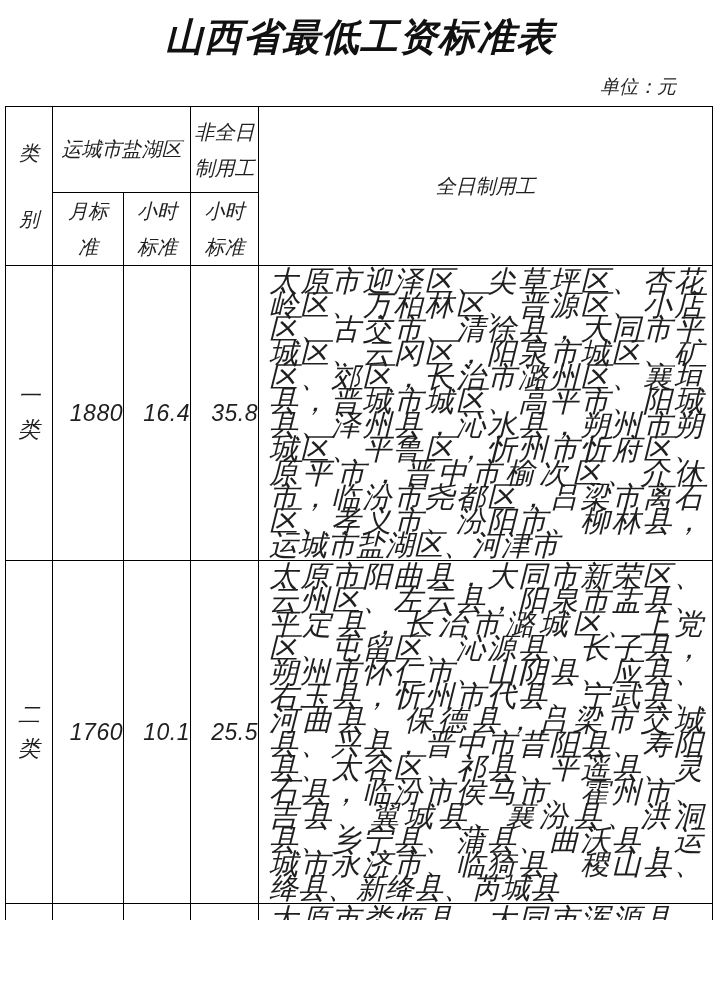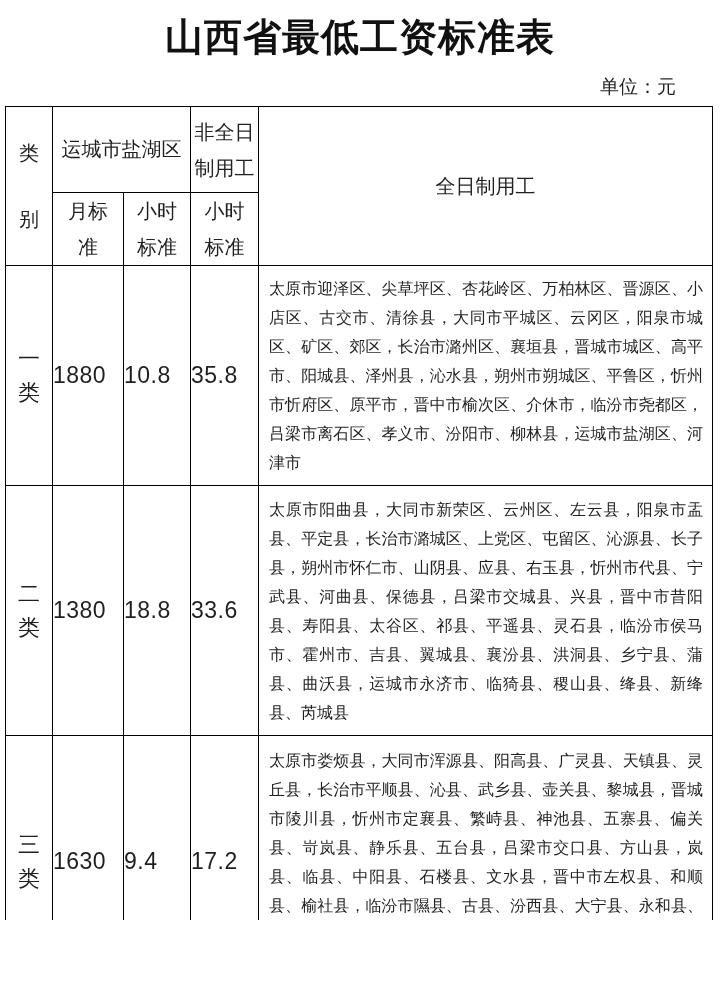--- a/index.html
+++ b/index.html
@@ -3,21 +3,21 @@
 <meta charset="utf-8">
 <style>
   * { box-sizing: border-box; }
   html, body {
     margin: 0; padding: 0;
     width: 720px; height: 987px;
     background: #ffffff;
     color: #1f1f1f;
     font-family: "Liberation Sans", sans-serif;
   }
-  .page { width: 720px; height: 920px; overflow: hidden; }
+  .page { width: 720px; height: 920px; overflow: hidden; font-style: italic; }
 
   .title {
     margin: 14px 0 0 0;
     text-align: center;
     font-size: 38px;
     line-height: 46px;
     font-weight: bold;
     font-family: "Liberation Serif", serif;
     letter-spacing: 1px;
     color: #111111;
@@ -68,26 +68,26 @@
   .region-head { font-size: 20px; }
 
   td.cat {
     white-space: pre-line;
     line-height: 34px;
     font-size: 22px;
     text-align: center;
   }
   td.num {
     font-size: 23px;
-    text-align: left;
+    text-align: right;
     letter-spacing: 0.5px;
   }
   td.regions {
-    font-size: 16px;
-    line-height: 29px;
+    font-size: 29px;
+    line-height: 24px;
     text-align: justify;
     text-justify: inter-ideograph;
     text-align-last: left;
     padding: 3px 9px 3px 10px;
     word-break: break-all;
   }
 </style>
 </head>
 <body>
 
@@ -122,31 +122,31 @@
       <th class="head-wrap">小时
 标准</th>
       <th class="head-wrap">小时
 标准</th>
     </tr>
 
     <tr class="drow1">
       <td class="cat">一
 类</td>
       <td class="num">1880</td>
-      <td class="num">10.8</td>
+      <td class="num">16.4</td>
       <td class="num">35.8</td>
       <td class="regions">太原市迎泽区、尖草坪区、杏花岭区、万柏林区、晋源区、小店区、古交市、清徐县，大同市平城区、云冈区，阳泉市城区、矿区、郊区，长治市潞州区、襄垣县，晋城市城区、高平市、阳城县、泽州县，沁水县，朔州市朔城区、平鲁区，忻州市忻府区、原平市，晋中市榆次区、介休市，临汾市尧都区，吕梁市离石区、孝义市、汾阳市、柳林县，运城市盐湖区、河津市</td>
     </tr>
 
     <tr class="drow2">
       <td class="cat">二
 类</td>
-      <td class="num">1380</td>
-      <td class="num">18.8</td>
-      <td class="num">33.6</td>
+      <td class="num">1760</td>
+      <td class="num">10.1</td>
+      <td class="num">25.5</td>
       <td class="regions">太原市阳曲县，大同市新荣区、云州区、左云县，阳泉市盂县、平定县，长治市潞城区、上党区、屯留区、沁源县、长子县，朔州市怀仁市、山阴县、应县、右玉县，忻州市代县、宁武县、河曲县、保德县，吕梁市交城县、兴县，晋中市昔阳县、寿阳县、太谷区、祁县、平遥县、灵石县，临汾市侯马市、霍州市、吉县、翼城县、襄汾县、洪洞县、乡宁县、蒲县、曲沃县，运城市永济市、临猗县、稷山县、绛县、新绛县、芮城县</td>
     </tr>
 
     <tr class="drow3">
       <td class="cat">三
 类</td>
       <td class="num">1630</td>
       <td class="num">9.4</td>
       <td class="num">17.2</td>
       <td class="regions">太原市娄烦县，大同市浑源县、阳高县、广灵县、天镇县、灵丘县，长治市平顺县、沁县、武乡县、壶关县、黎城县，晋城市陵川县，忻州市定襄县、繁峙县、神池县、五寨县、偏关县、岢岚县、静乐县、五台县，吕梁市交口县、方山县，岚县、临县、中阳县、石楼县、文水县，晋中市左权县、和顺县、榆社县，临汾市隰县、古县、汾西县、大宁县、永和县、安泽县、浮山县，运城市闻喜县、平陆县、垣曲县、夏县、万荣县</td>

